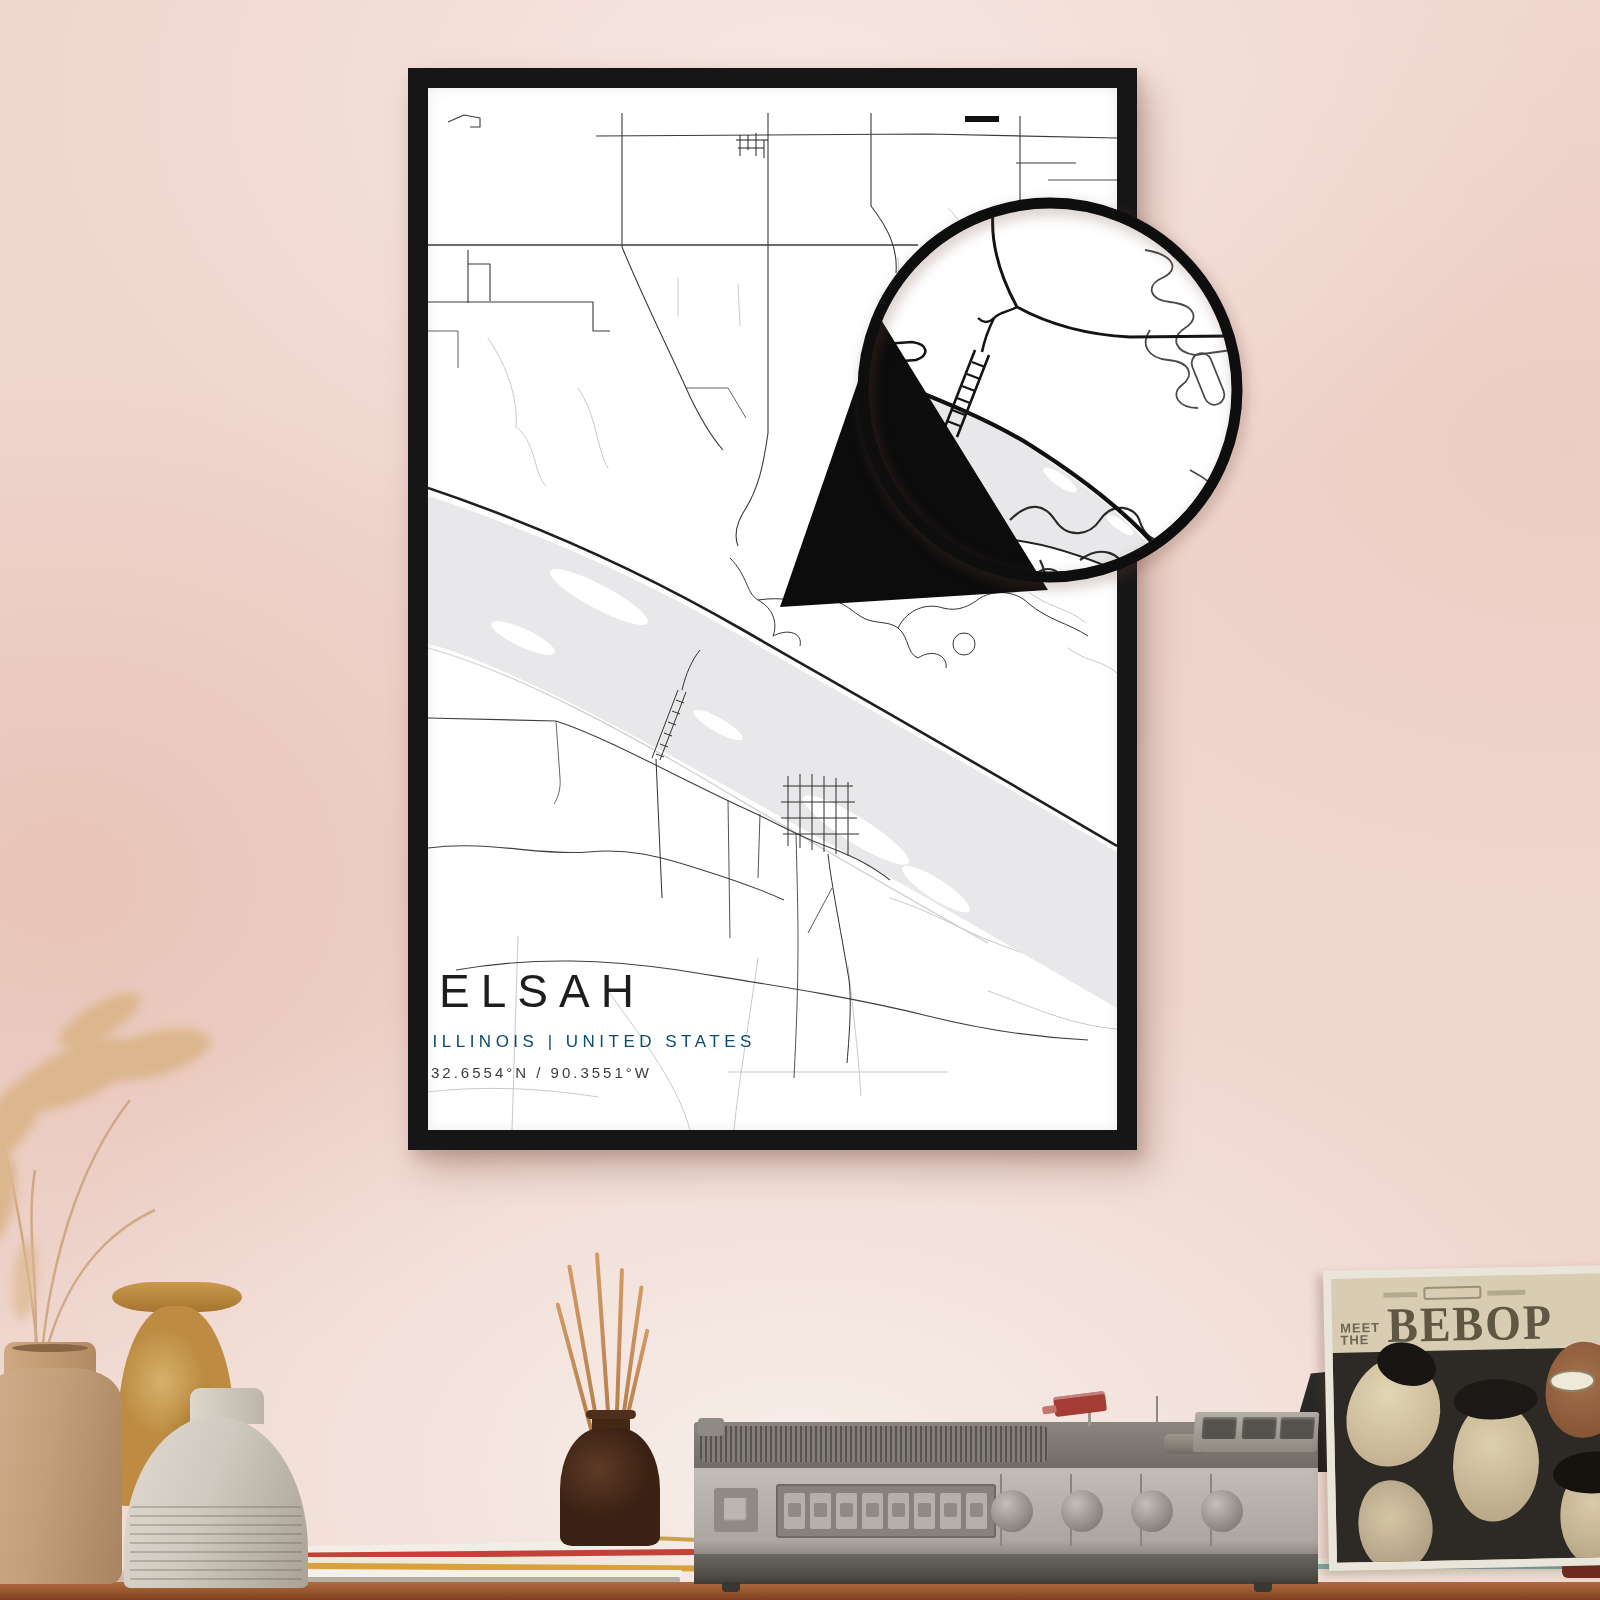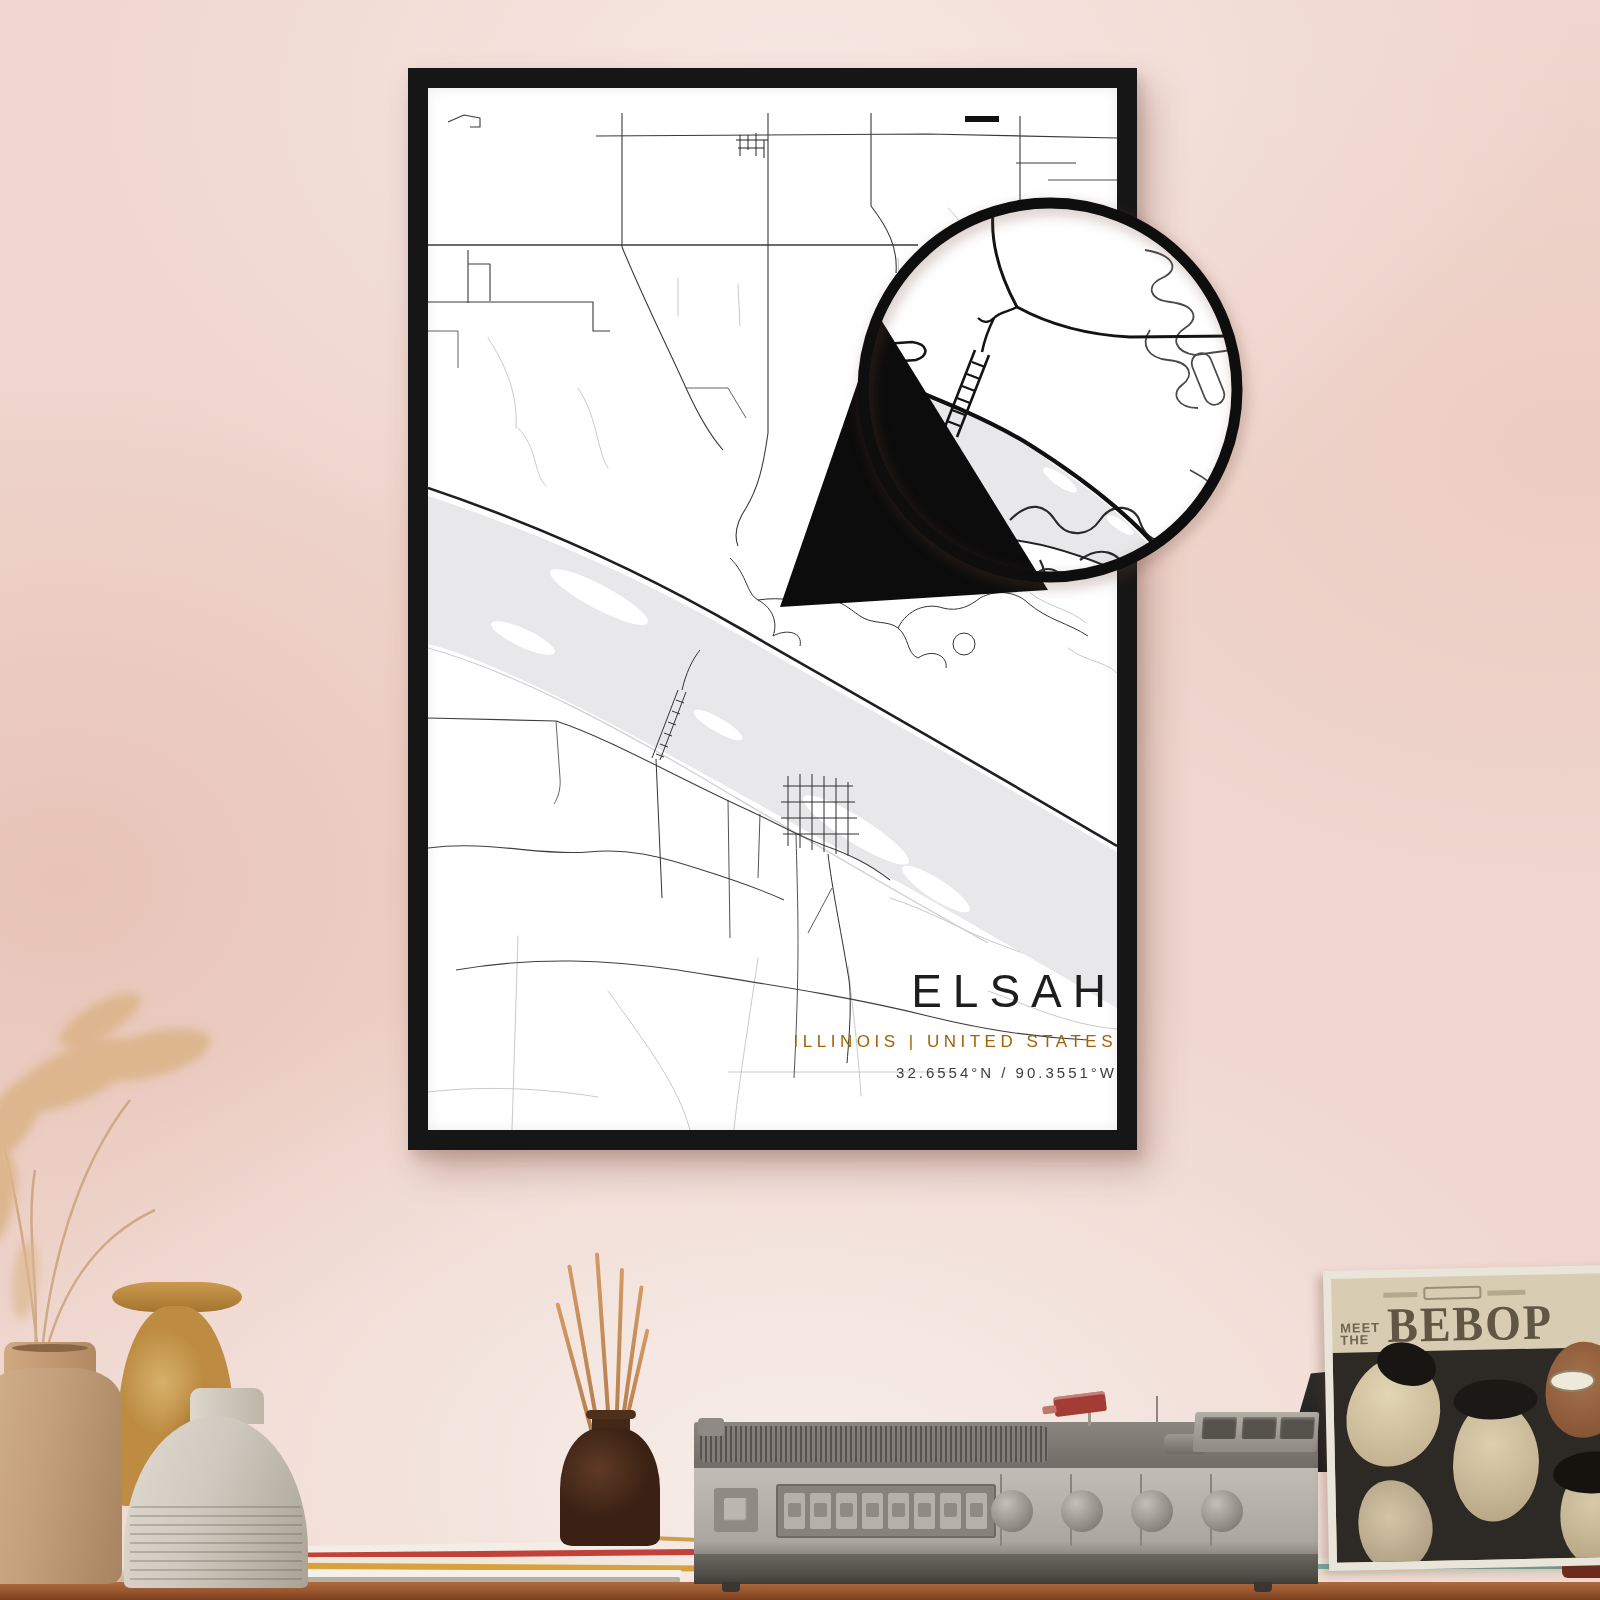--- a/index.html
+++ b/index.html
@@ -12,23 +12,23 @@
       radial-gradient(55% 45% at 4% 55%, rgba(231,192,179,.85) 0%, rgba(231,192,179,0) 70%),
       radial-gradient(55% 40% at 98% 28%, rgba(236,203,192,.8) 0%, rgba(236,203,192,0) 70%),
       var(--wall,#efd6ce);}
   
   .frame{position:absolute;left:408px;top:68px;width:729px;height:1082px;
     border:20px solid var(--frame,#161616);background:var(--paper,#fff);
     box-shadow:14px 20px 34px rgba(122,76,62,.32), 5px 8px 12px rgba(122,76,62,.22);}
   .poster{position:absolute;inset:0;background:var(--paper,#fff);overflow:hidden;
     box-shadow:inset 0 0 14px rgba(0,0,0,.08);}
   .poster svg{position:absolute;left:0;top:0;}
-  .title-block{position:absolute;left:0;right:0;top:876px;text-align:right;color:#1b1b1b;}
+  .title-block{position:absolute;left:0;right:16px;top:876px;text-align:left;color:#1b1b1b;}
   .map-title{font-size:46px;font-weight:400;letter-spacing:11px;text-indent:11px;color:#1d1d1d;}
-  .map-subtitle{margin-top:14px;font-size:17px;font-weight:400;letter-spacing:4.5px;text-indent:4.5px;color:#a16207;}
+  .map-subtitle{margin-top:14px;font-size:17px;font-weight:400;letter-spacing:4.5px;text-indent:4.5px;color:#0c4a6e;}
   .map-coords{margin-top:12px;font-size:15px;letter-spacing:3px;text-indent:3px;color:#3c3c3c;}
   
   .magnifier{position:absolute;left:740px;top:180px;width:530px;height:450px;}
   
   .shelf{position:absolute;left:0;top:1582px;width:1600px;height:18px;
     background:linear-gradient(180deg,#b06a3e 0%,#95552d 55%,#7c3f20 100%);}
   .pampas{position:absolute;left:-20px;top:980px;width:260px;height:380px;}
   .vase{position:absolute;}
   .vase-tan{left:-18px;top:1368px;width:140px;height:216px;z-index:3;
     background:linear-gradient(100deg,#d3b08d 0%,#c39f7c 45%,#a8835f 100%);

